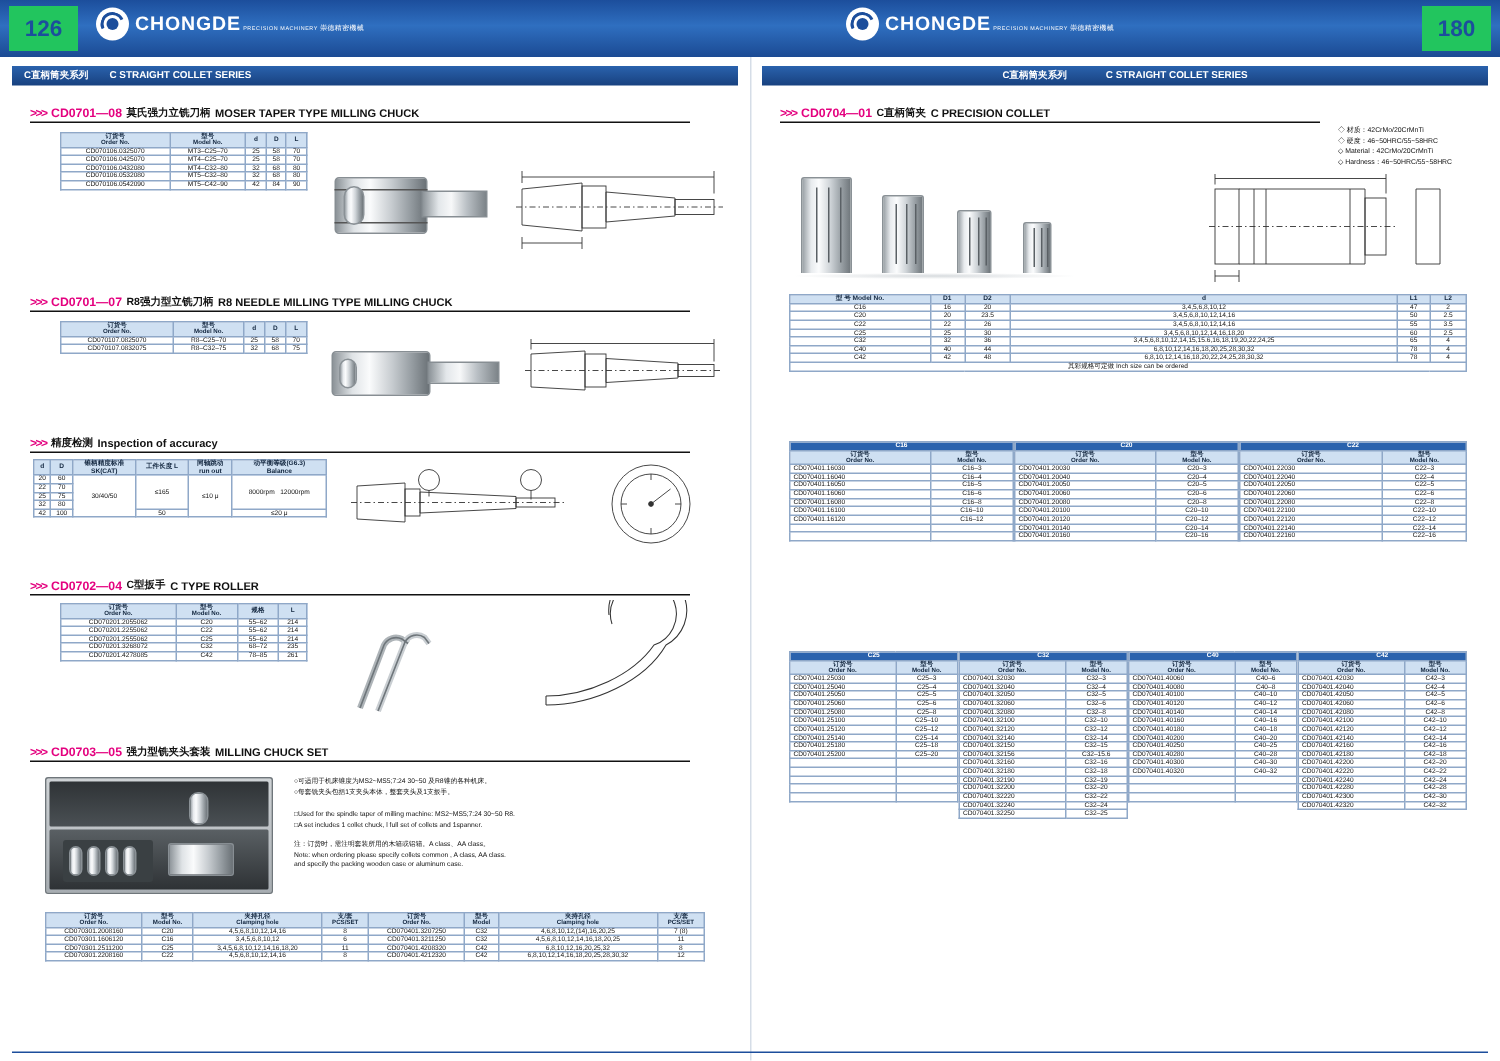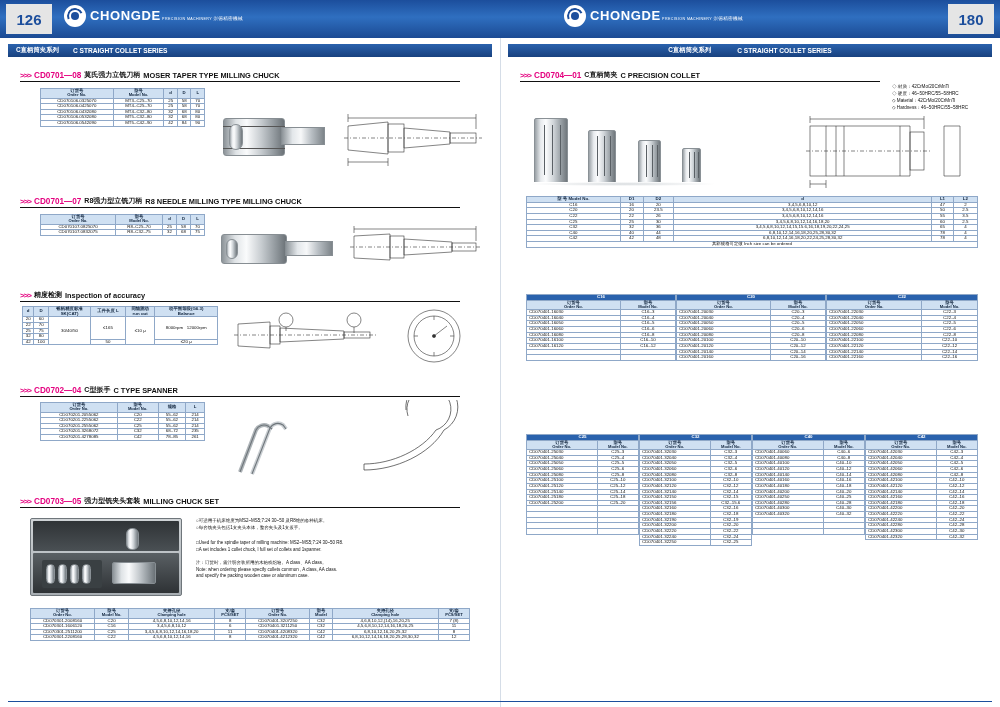--- a/index.html
+++ b/index.html
@@ -13,21 +13,21 @@
   .page { position:absolute; inset:0; background:#fff; }
   .half { position:absolute; top:0; bottom:0; width:500px; }
   .half.left { left:0; }
   .half.right { left:500px; }
 
   
   .hdr { position:absolute; top:0; left:0; right:0; height:38px; }
   .hdr-band { position:absolute; left:0; right:0; top:0; height:38px;
     background:linear-gradient(180deg,#1c4e9c 0%, #2f6fc0 45%, #1b4a93 100%); }
   .pagenum { position:absolute; top:4px; width:46px; height:30px;
-    background:#e5e5e5; color:#1c4e9c; font-size:15px; font-weight:bold;
+    background:#22c55e; color:#1c4e9c; font-size:15px; font-weight:bold;
     display:flex; align-items:center; justify-content:center; }
   .pagenum.l { left:6px; }
   .pagenum.r { right:6px; }
   .brandwrap { position:absolute; top:5px; display:flex; align-items:center; gap:4px; }
   .brandwrap.l { left:64px; }
   .brandwrap.r { left:564px; }
   .logo-circle { width:22px; height:22px; border-radius:50%; background:#fff;
     position:relative; display:block; }
   .logo-circle::before { content:""; position:absolute; inset:3px; border-radius:50%;
     border:2.5px solid #1c4e9c; border-right-color:transparent; border-bottom-color:transparent;
@@ -362,21 +362,21 @@
           <line x1="208" y1="36" x2="221" y2="26"></line>
           <circle cx="208" cy="36" r="1.6" fill="#333"></circle>
         </g>
       </svg>
     </div>
 
     <div class="sect" style="left:20px; top:385px; width:440px;">
       <span class="arrows">&gt;&gt;&gt;</span>
       <span class="code">CD0702—04</span>
       <span class="cn">C型扳手</span>
-      <span class="en">C TYPE SPANNER</span>
+      <span class="en">C TYPE ROLLER</span>
       <span class="underline"></span>
     </div>
 
     <table class="t" id="t-l4" style="left:40px; top:402px; width:165px;">
         <thead>
           <tr>
             <th><span class="hdr2"><span class="cn">订货号</span><span class="en">Order No.</span></span></th>
             <th><span class="hdr2"><span class="cn">型号</span><span class="en">Model No.</span></span></th>
             <th><span class="hdr2"><span class="cn">规格</span></span></th>
             <th><span class="hdr2"><span class="cn">L</span></span></th>

